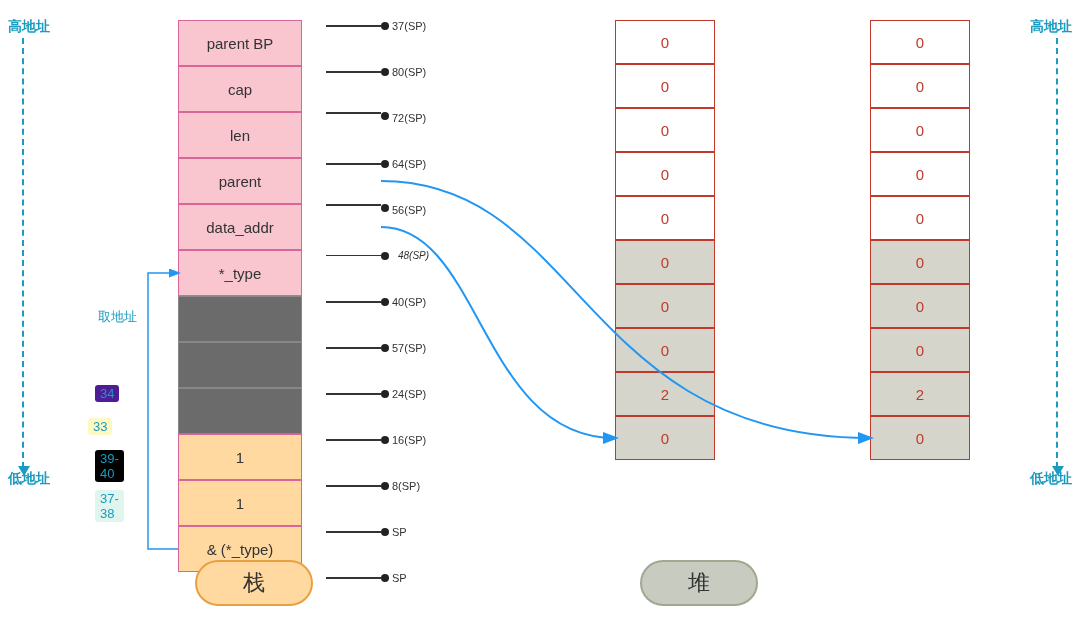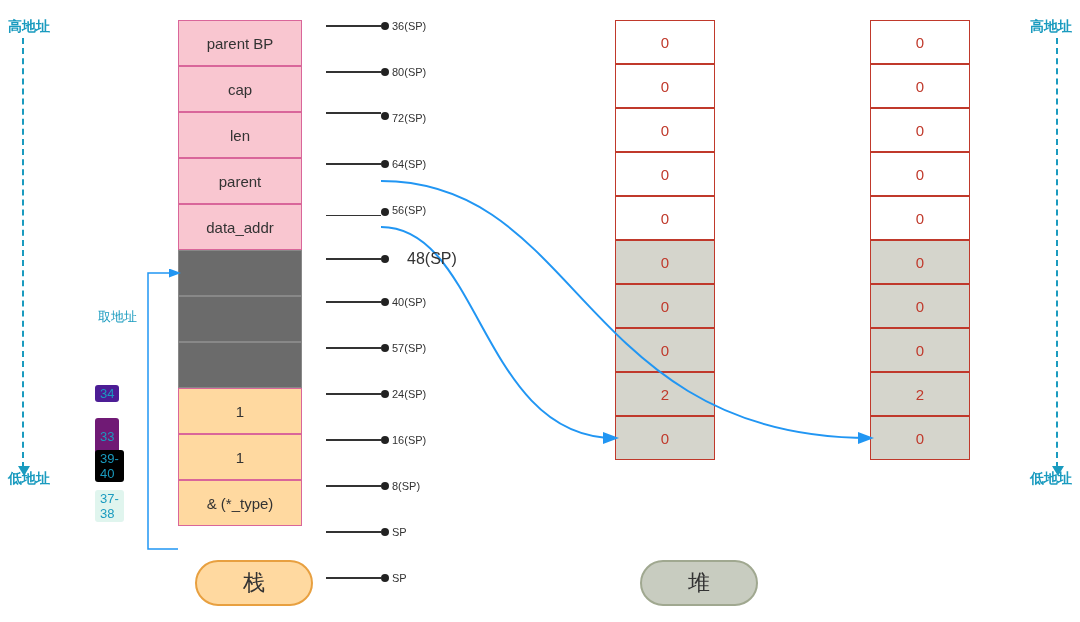--- a/index.html
+++ b/index.html
@@ -220,33 +220,34 @@
 
   <div class="dashed-arrow-left"></div>
   <div class="dashed-arrow-right"></div>
 
   <div class="stack-block" id="stack-block">
       <div class="stack-cell pink">parent BP</div>
       <div class="stack-cell pink">cap</div>
       <div class="stack-cell pink">len</div>
       <div class="stack-cell pink">parent</div>
       <div class="stack-cell pink">data_addr</div>
+      <div class="stack-cell pink">*_type</div>
       <div class="stack-cell dark"></div>
       <div class="stack-cell dark"></div>
       <div class="stack-cell dark"></div>
       <div class="stack-cell orange">1</div>
       <div class="stack-cell orange">1</div>
       <div class="stack-cell orange">&amp; (*_type)</div>
     </div>
 
   <div class="qudizhii-label">取地址</div>
 
   <div id="line-labels-container" style="position: absolute; left: 0px; top: 0px;">
       <div style="position: absolute; left: 95px; top: 385px; font-size: 13px; color: rgb(26, 155, 191); background: #4c1d95; padding: 1px 5px; border-radius: 3px;">34</div>
-      <div style="position: absolute; left: 95px; top: 418px; font-size: 13px; color: rgb(26, 155, 191); background: #701a75; padding: 11px 5px; border-radius: 3px;">33</div>
+      <div style="position: absolute; left: 88px; top: 418px; font-size: 13px; color: rgb(26, 155, 191); background: #fef9c3; padding: 1px 5px; border-radius: 3px;">33</div>
       <div style="position: absolute; left: 95px; top: 450px; font-size: 13px; color: rgb(26, 155, 191); background: #000000; padding: 1px 5px; border-radius: 3px;">39-40</div>
       <div style="position: absolute; left: 95px; top: 490px; font-size: 13px; color: rgb(26, 155, 191); background: rgb(224, 245, 238); padding: 1px 5px; border-radius: 3px;">37-38</div>
     </div>
 
   <div class="heap-block-left" id="heap-left">
       <div class="heap-cell white">0</div>
       <div class="heap-cell white">0</div>
       <div class="heap-cell white">0</div>
       <div class="heap-cell white">0</div>
       <div class="heap-cell white">0</div>
@@ -285,46 +286,46 @@
 </defs>
       <path d="M381,227 C481,227 481,438 615,438" stroke="#2196f3" stroke-width="2" fill="none" marker-end="url(#arrowBlue)"></path>
       <path d="M381,181 C581,181 581,438 870,438" stroke="#2196f3" stroke-width="2" fill="none" marker-end="url(#arrowBlue)"></path>
       <path d="M178,549 L148,549 L148,273 L178,273" stroke="#2196f3" stroke-width="1.5" fill="none" marker-end="url(#arrowBlue)"></path>
     </svg>
 
 <div style="position: absolute; left: 326px; top: 20px;">
       <div style="position: absolute; top: 0px; left: 0px; display: flex; align-items: center;">
         <div style="width: 55px; height: 1.5px; background: rgb(51, 51, 51);"></div>
         <div style="width: 8px; height: 8px; background: rgb(34, 34, 34); border-radius: 50%; flex-shrink: 0;"></div>
-        <span style="font-size: 11px; color: rgb(51, 51, 51); margin-left: 3px; white-space: nowrap;">36(SP)</span>
+        <span style="font-size: 11px; color: rgb(51, 51, 51); margin-left: 3px; white-space: nowrap;">37(SP)</span>
       </div>
       <div style="position: absolute; top: 46px; left: 0px; display: flex; align-items: center;">
         <div style="width: 55px; height: 1.5px; background: rgb(51, 51, 51);"></div>
         <div style="width: 8px; height: 8px; background: rgb(34, 34, 34); border-radius: 50%; flex-shrink: 0;"></div>
         <span style="font-size: 11px; color: rgb(51, 51, 51); margin-left: 3px; white-space: nowrap;">80(SP)</span>
       </div>
       <div style="position: absolute; top: 92px; left: 0px; display: flex; align-items: flex-start;">
         <div style="width: 55px; height: 1.5px; background: rgb(51, 51, 51);"></div>
         <div style="width: 8px; height: 8px; background: rgb(34, 34, 34); border-radius: 50%; flex-shrink: 0;"></div>
         <span style="font-size: 11px; color: rgb(51, 51, 51); margin-left: 3px; white-space: nowrap;">72(SP)</span>
       </div>
       <div style="position: absolute; top: 138px; left: 0px; display: flex; align-items: center;">
         <div style="width: 55px; height: 1.5px; background: rgb(51, 51, 51);"></div>
         <div style="width: 8px; height: 8px; background: rgb(34, 34, 34); border-radius: 50%; flex-shrink: 0;"></div>
         <span style="font-size: 11px; color: rgb(51, 51, 51); margin-left: 3px; white-space: nowrap;">64(SP)</span>
       </div>
-      <div style="position: absolute; top: 184px; left: 0px; display: flex; align-items: flex-end;">
+      <div style="position: absolute; top: 184px; left: 0px; display: flex; align-items: flex-start;">
         <div style="width: 55px; height: 1.5px; background: rgb(51, 51, 51);"></div>
         <div style="width: 8px; height: 8px; background: rgb(34, 34, 34); border-radius: 50%; flex-shrink: 0;"></div>
         <span style="font-size: 11px; color: rgb(51, 51, 51); margin-left: 3px; white-space: nowrap;">56(SP)</span>
       </div>
       <div style="position: absolute; top: 230px; left: 0px; display: flex; align-items: center;">
         <div style="width: 55px; height: 1.5px; background: rgb(51, 51, 51);"></div>
         <div style="width: 8px; height: 8px; background: rgb(34, 34, 34); border-radius: 50%; flex-shrink: 0;"></div>
-        <span style="font-size: 16px; color: rgb(51, 51, 51); margin-left: 18px; white-space: nowrap;">48(SP)</span>
+        <span style="font-size: 10px; color: rgb(51, 51, 51); margin-left: 9px; white-space: nowrap; font-style: italic;">48(SP)</span>
       </div>
       <div style="position: absolute; top: 276px; left: 0px; display: flex; align-items: center;">
         <div style="width: 55px; height: 1.5px; background: rgb(51, 51, 51);"></div>
         <div style="width: 8px; height: 8px; background: rgb(34, 34, 34); border-radius: 50%; flex-shrink: 0;"></div>
         <span style="font-size: 11px; color: rgb(51, 51, 51); margin-left: 3px; white-space: nowrap;">40(SP)</span>
       </div>
       <div style="position: absolute; top: 322px; left: 0px; display: flex; align-items: center;">
         <div style="width: 55px; height: 1.5px; background: rgb(51, 51, 51);"></div>
         <div style="width: 8px; height: 8px; background: rgb(34, 34, 34); border-radius: 50%; flex-shrink: 0;"></div>
         <span style="font-size: 11px; color: rgb(51, 51, 51); margin-left: 3px; white-space: nowrap;">57(SP)</span>

